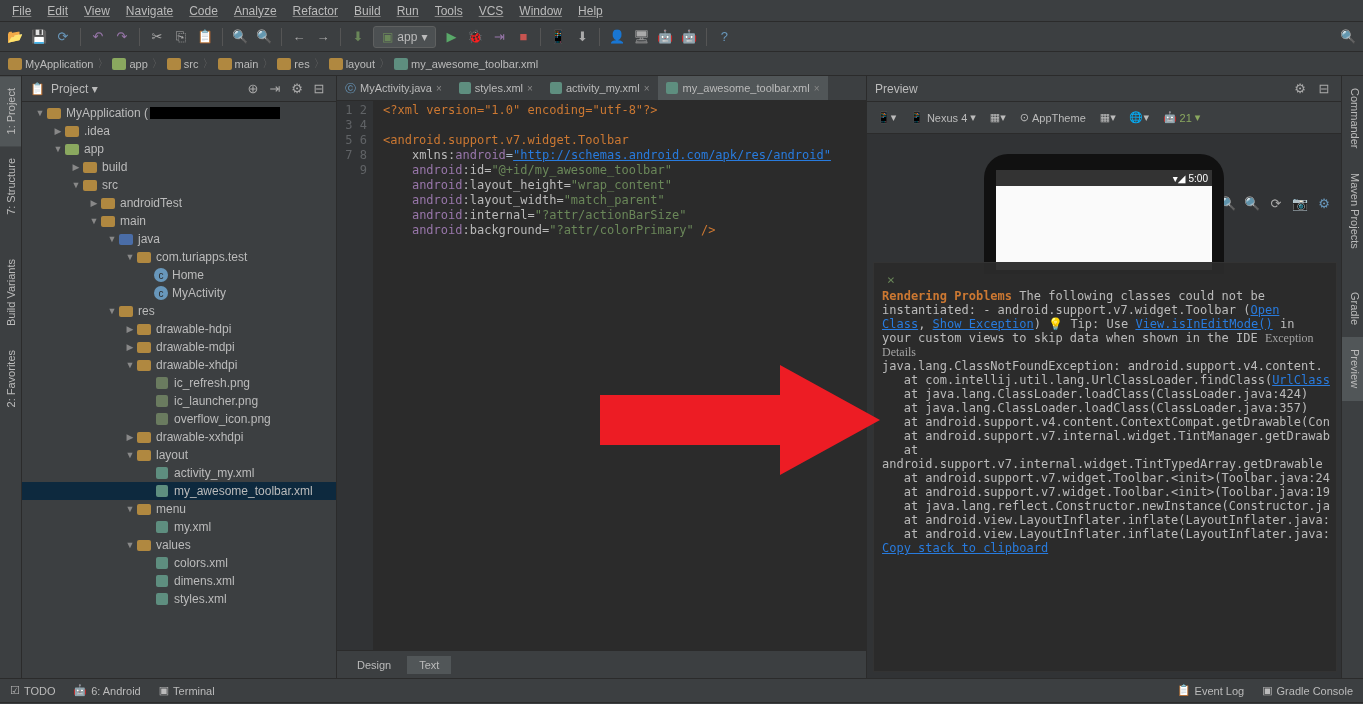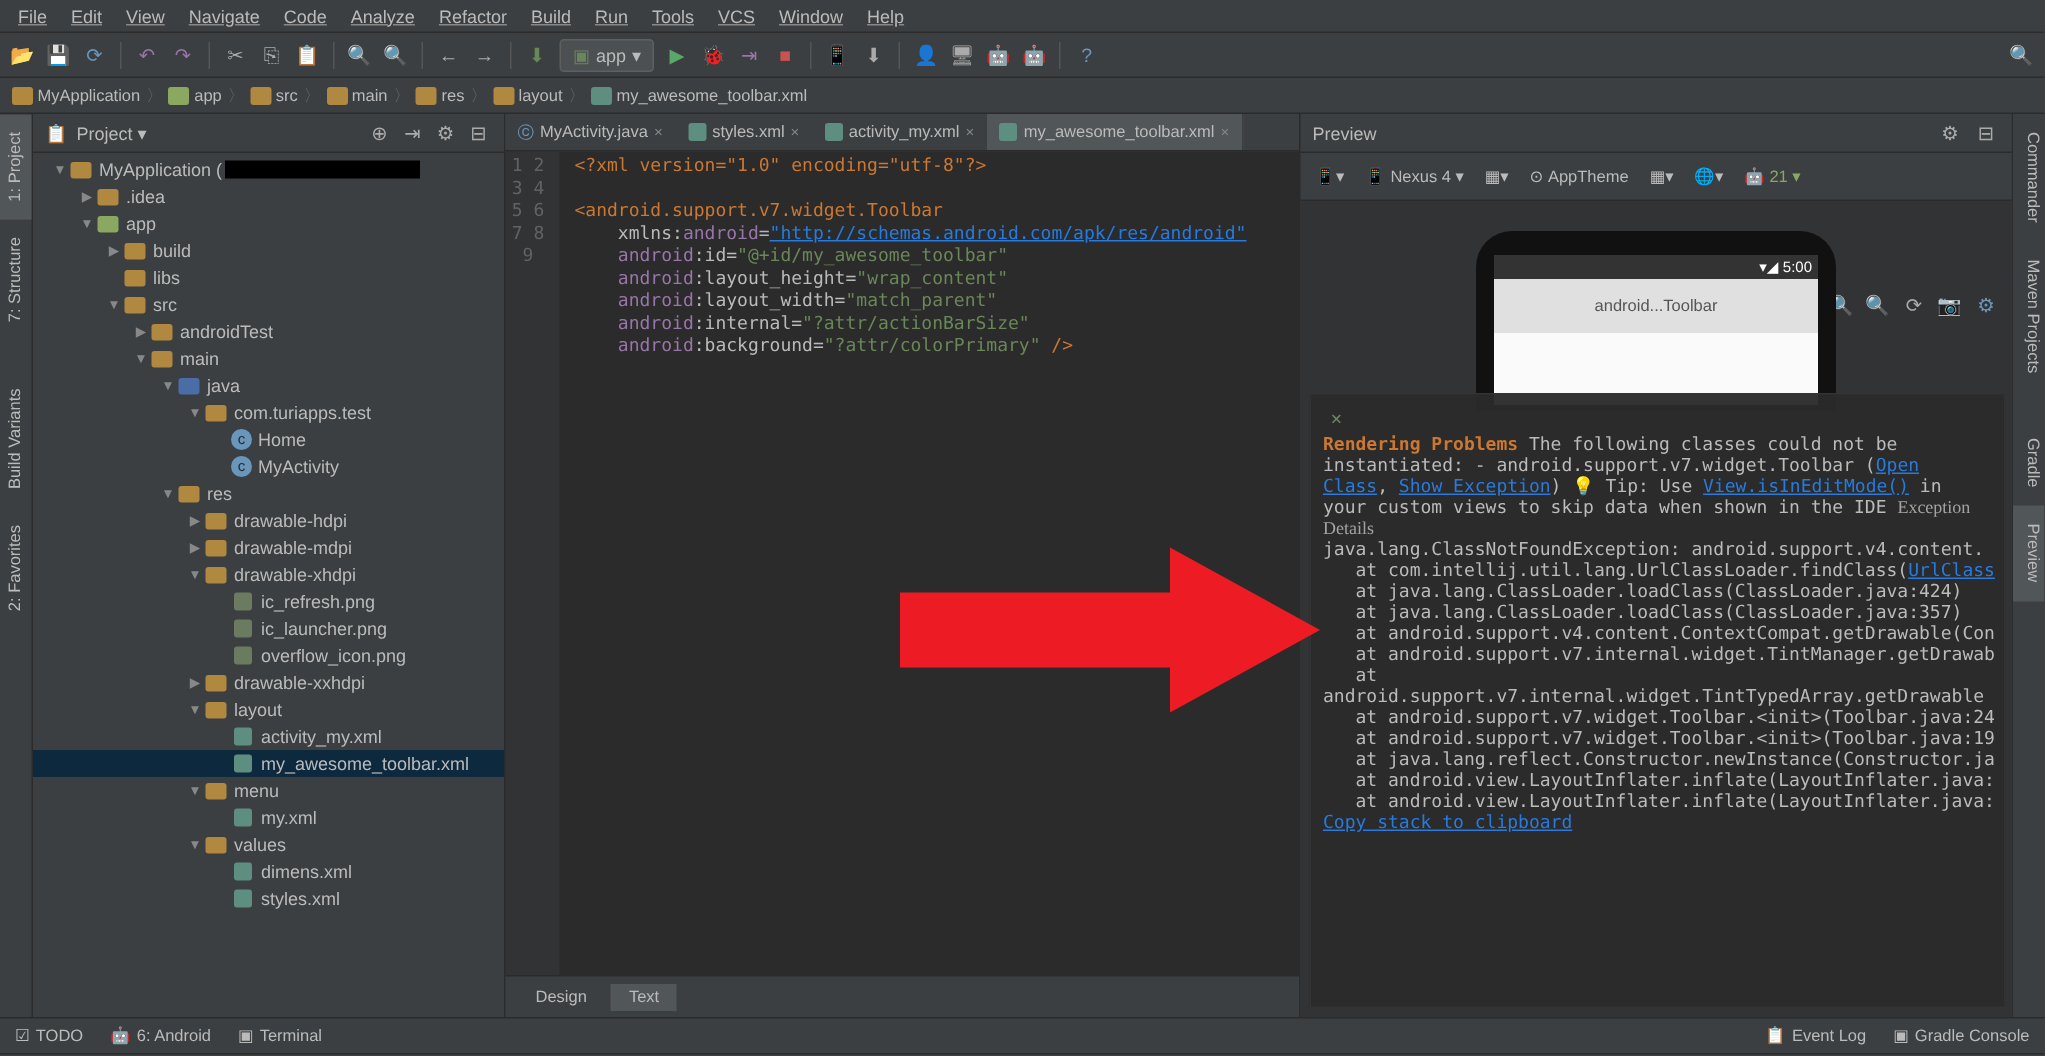--- a/index.html
+++ b/index.html
@@ -32,21 +32,21 @@
 .folder-icn { background: #b08840; border-radius: 2px; width: 14px; height: 11px; }
 .folder-icn.blue { background: #4a6da7; }
 .file-icn { background: #5e8e7f; border-radius: 2px; width: 12px; height: 12px; }
 .file-icn.png { background: #6a7b5f; }
 .editor-area { flex: 1; display: flex; flex-direction: column; background: #2b2b2b; min-width: 0; }
 .tabs { display: flex; height: 25px; background: #3c3f41; border-bottom: 1px solid #2b2b2b; }
 .tab { padding: 0 8px; display: flex; align-items: center; gap: 4px; background: #515658; font-size: 11px; cursor: pointer; border-right: 1px solid #3c3f41; }
 .tab.inactive { background: #3c3f41; }
 .tab-close { color: #888; font-size: 10px; cursor: pointer; }
 .code-editor { flex: 1; display: flex; font-family: Consolas, monospace; font-size: 12px; overflow: hidden; }
-.gutter { width: 36px; background: #313335; color: #606366; text-align: center; padding: 2px 6px 0 0; line-height: 15px; }
+.gutter { width: 36px; background: #313335; color: #606366; text-align: right; padding: 2px 6px 0 0; line-height: 15px; }
 .code { flex: 1; padding: 2px 0 0 10px; line-height: 15px; white-space: pre; color: #a9b7c6; }
 .code .tag { color: #cc7832; }
 .code .attr-ns { color: #9876aa; }
 .code .attr-name { color: #bababa; }
 .code .val { color: #6a8759; }
 .code .link-val { color: #287bde; text-decoration: underline; }
 .editor-bottom { height: 28px; background: #3c3f41; border-top: 1px solid #2b2b2b; display: flex; align-items: center; padding: 0 8px; gap: 4px; }
 .design-tab { background: #3c3f41; padding: 3px 12px; cursor: pointer; font-size: 11px; }
 .design-tab.active { background: #515658; }
 .preview-panel { width: 475px; background: #3c3f41; border-left: 1px solid #2b2b2b; display: flex; flex-direction: column; position: relative; }
@@ -214,27 +214,20 @@
           <span>app</span>
         </div>
       <div class="tree-row" style="padding-left:48px">
           <span class="tree-toggle">▶</span>
           <span class="tree-icon">
             <span class="folder-icn"></span>
           </span>
           <span>build</span>
         </div>
       <div class="tree-row" style="padding-left:48px">
-          <span class="tree-toggle"></span>
-          <span class="tree-icon">
-            <span class="folder-icn"></span>
-          </span>
-          <span>libs</span>
-        </div>
-      <div class="tree-row" style="padding-left:48px">
           <span class="tree-toggle">▼</span>
           <span class="tree-icon">
             <span class="folder-icn"></span>
           </span>
           <span>src</span>
         </div>
       <div class="tree-row" style="padding-left:66px">
           <span class="tree-toggle">▶</span>
           <span class="tree-icon">
             <span class="folder-icn"></span>
@@ -362,20 +355,27 @@
             <span class="file-icn"></span>
           </span>
           <span>my.xml</span>
         </div>
       <div class="tree-row" style="padding-left:102px">
           <span class="tree-toggle">▼</span>
           <span class="tree-icon">
             <span class="folder-icn"></span>
           </span>
           <span>values</span>
+        </div>
+      <div class="tree-row" style="padding-left:120px">
+          <span class="tree-toggle"></span>
+          <span class="tree-icon">
+            <span class="file-icn"></span>
+          </span>
+          <span>colors.xml</span>
         </div>
       <div class="tree-row" style="padding-left:120px">
           <span class="tree-toggle"></span>
           <span class="tree-icon">
             <span class="file-icn"></span>
           </span>
           <span>dimens.xml</span>
         </div>
       <div class="tree-row" style="padding-left:120px">
           <span class="tree-toggle"></span>
@@ -462,21 +462,20 @@
         <span class="tb-icon">⟳</span>
         <span class="tb-icon">📷</span>
         <span class="tb-icon" style="color:#6897bb">⚙</span>
       </div>
       <div class="device-frame">
         <div class="device-screen">
           <div class="statusbar-dev">
               <span>▾◢</span>
               <span>5:00</span>
             </div>
-          <div class="toolbar-widget">android...Toolbar</div>
         </div>
       </div>
       <div class="error-overlay">
 <span class="tb-icon" style="color:#6a8759">×</span> <span class="err-title">Rendering Problems</span>
 <span>The following classes could not be instantiated:</span>
 
      <span>- android.support.v7.widget.Toolbar (</span><a>Open Class</a><span>, </span><a>Show Exception</a><span>)</span>
 
 <span class="bulb">💡</span><span> Tip: Use </span><a>View.isInEditMode()</a><span> in your custom views to skip data when shown in the IDE</span>
 

